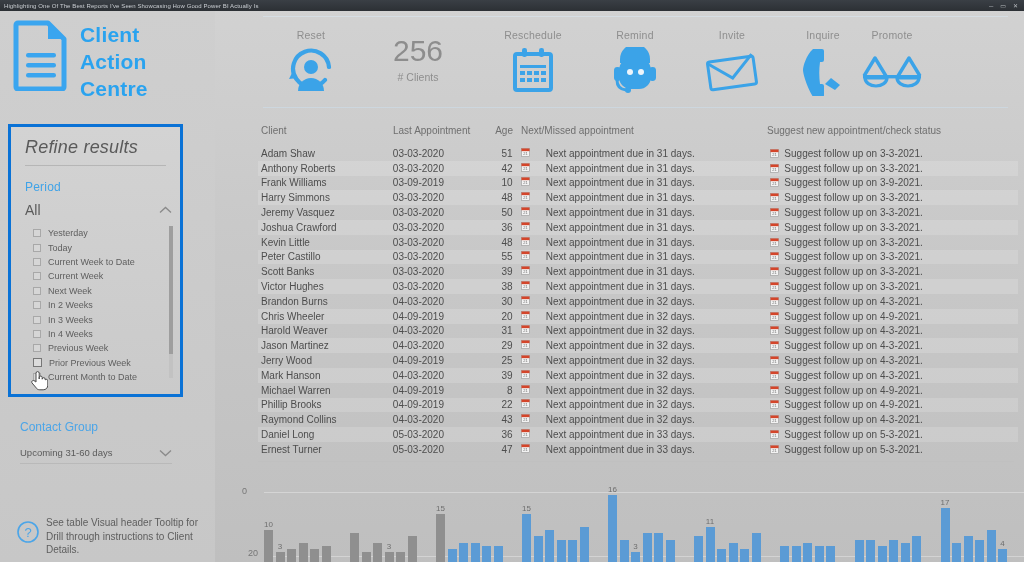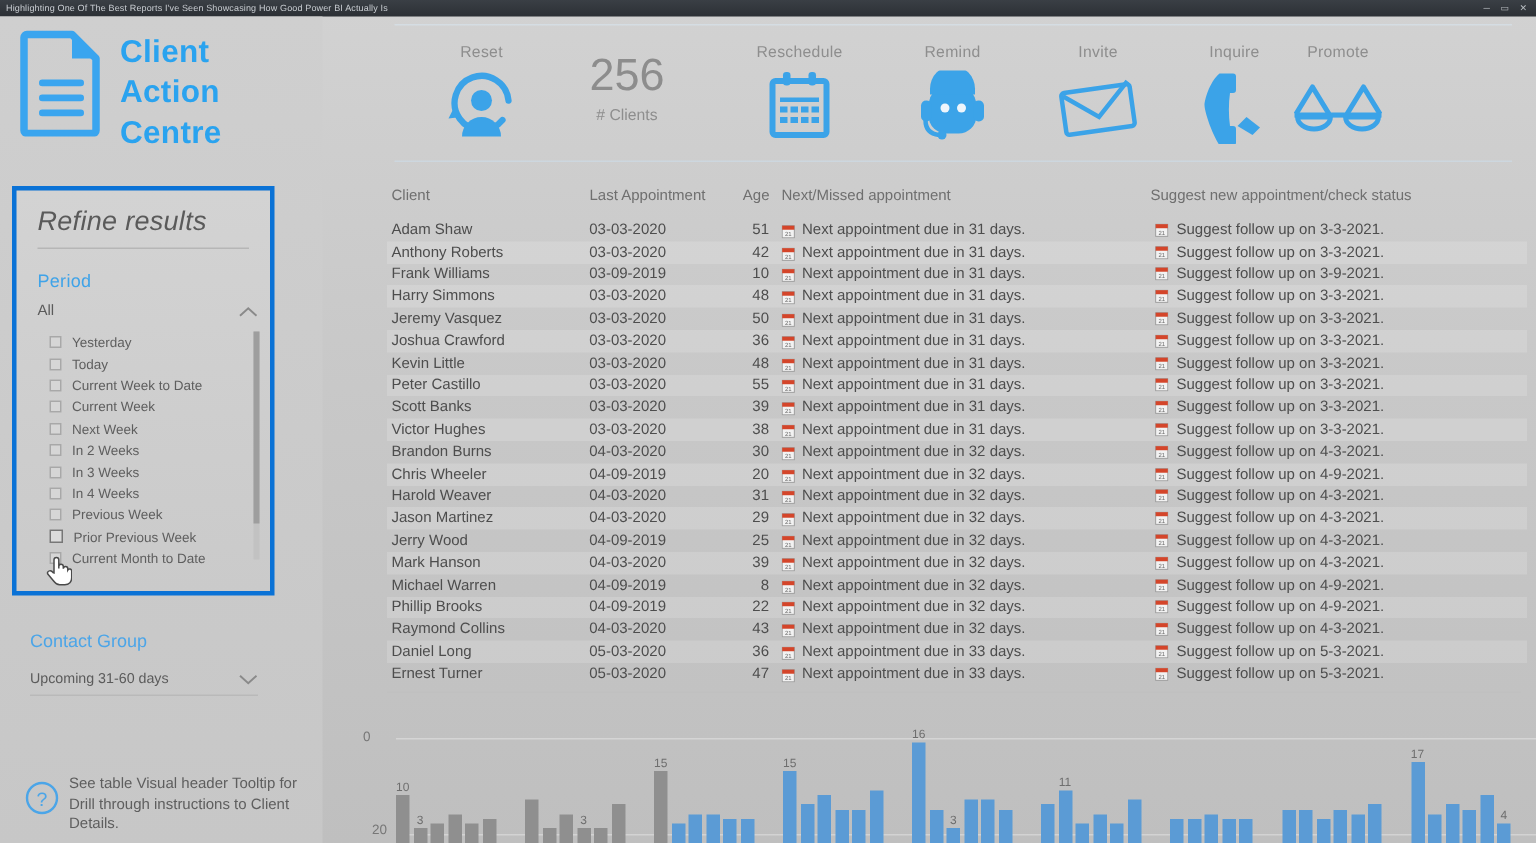--- a/index.html
+++ b/index.html
@@ -49,21 +49,21 @@
   #refine-title {
     font-size: 18px; color: #5a5a5a; padding: 10px 0 7px 14px; letter-spacing: .2px; font-style: italic;
   }
   #refine-rule { height: 1px; background: #b6b6b6; margin: 0 14px; }
   #period-label {
     color: #3fa3e8; font-size: 12px; padding: 14px 0 0 14px; letter-spacing: .2px;
   }
   #period-all-row {
     display: flex; align-items: center; padding: 8px 8px 0 14px;
   }
-  #period-all-row .all-txt { font-size: 10px; color: #5b5b5b; }
+  #period-all-row .all-txt { font-size: 14px; color: #5b5b5b; }
   #period-all-row .chev { margin-left: auto; }
 
   #opts-wrap { position: relative; margin-top: 8px; height: 160px; }
   #opts { padding-left: 22px; }
   .opt { display: flex; align-items: center; height: 14.4px; }
   .opt .cb {
     width: 8px; height: 8px; border: 1px solid #a8a8a8; background: #d6d6d6;
     margin-right: 7px; flex: 0 0 auto;
   }
   .opt .lbl { font-size: 9px; color: #5e5e5e; white-space: nowrap; }
@@ -120,21 +120,21 @@
     display: flex; font-size: 10px; color: #6f6f6f; height: 20px; align-items: flex-start;
   }
   .t-rows { margin-top: 1px; }
   .t-row {
     display: flex; height: 14.8px; align-items: center; font-size: 10px; color: #4d4d4d;
   }
   .t-row.alt { background: rgba(255,255,255,0.16); }
   .c-client { width: 135px; padding-left: 3px; }
   .c-last { width: 95px; }
   .c-age { width: 33px; text-align: right; padding-right: 8px; }
-  .c-next { width: 250px; display: flex; align-items: flex-end; }
+  .c-next { width: 250px; display: flex; align-items: flex-start; gap: 11px; }
   .c-sugg { width: 248px; display: flex; align-items: center; }
   .h-next { width: 246px; }
   .h-sugg { width: 248px; }
   .cal-icon { width: 9px; height: 9px; margin-right: 5px; flex: 0 0 auto; }
   .t-divider { height: 1px; background: #c0c0c0; margin-top: 4px; width: 756px; }
 
   
   #chart { position: absolute; left: 236px; top: 468px; width: 788px; height: 94px; }
   #chart .gridline { position: absolute; left: 28px; right: 0; height: 1px; background: rgba(255,255,255,0.32); }
   #chart .axlab { position: absolute; font-size: 9px; color: #777; }
@@ -260,21 +260,21 @@
       <text x="12" y="17" text-anchor="middle" font-size="13" fill="#4ba5e8" font-family="Liberation Sans, sans-serif">?</text>
     </svg>
     <div id="help-text">See table Visual header Tooltip for Drill through instructions to Client Details.</div>
   </div>
 </div>
 
 <div id="topbar">
   <div class="bar-top"></div>
   <div class="actions">
 
-    <div class="action" style="left:10px">
+    <div class="action" style="left:0px">
       <div class="a-label">Reset</div>
       <div class="a-icon">
         <svg width="52" height="48" viewBox="0 0 52 48">
           <path d="M44 20 A18 18 0 1 0 40 33" fill="none" stroke="#3ba3e8" stroke-width="4.2" stroke-linecap="round"></path>
           <path d="M8 24 l-4 8 l8.5 -1 z" fill="#3ba3e8"></path>
           <circle cx="26" cy="20" r="7" fill="#3ba3e8"></circle>
           <path d="M13 44 a13 13 0 0 1 26 0 z" fill="#3ba3e8"></path>
         </svg>
       </div>
     </div>

